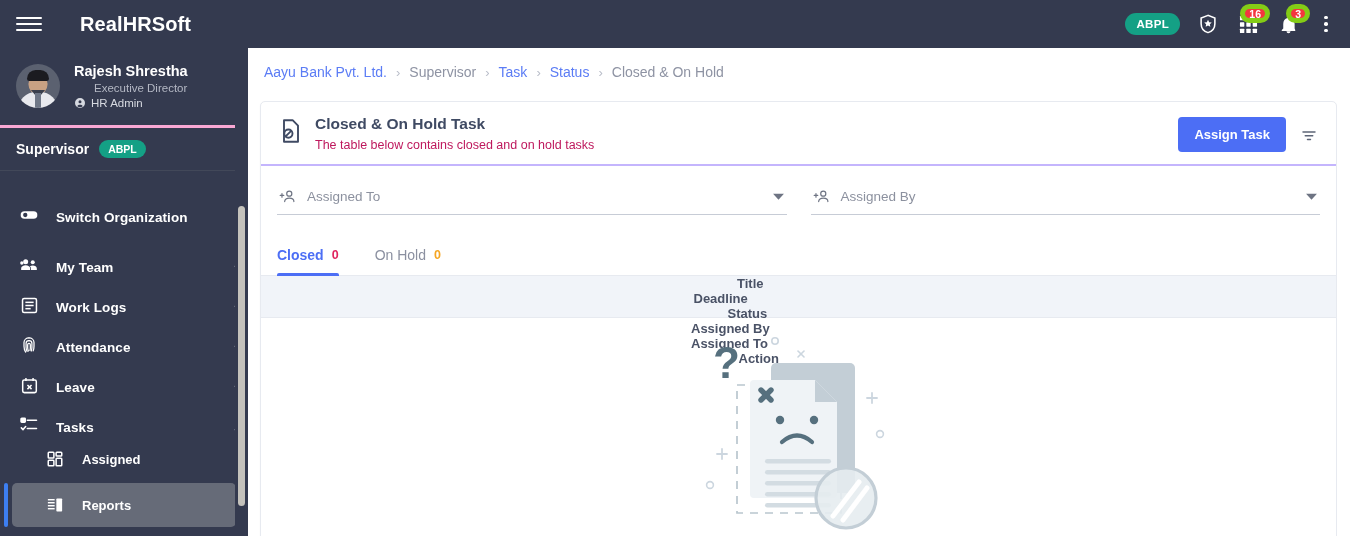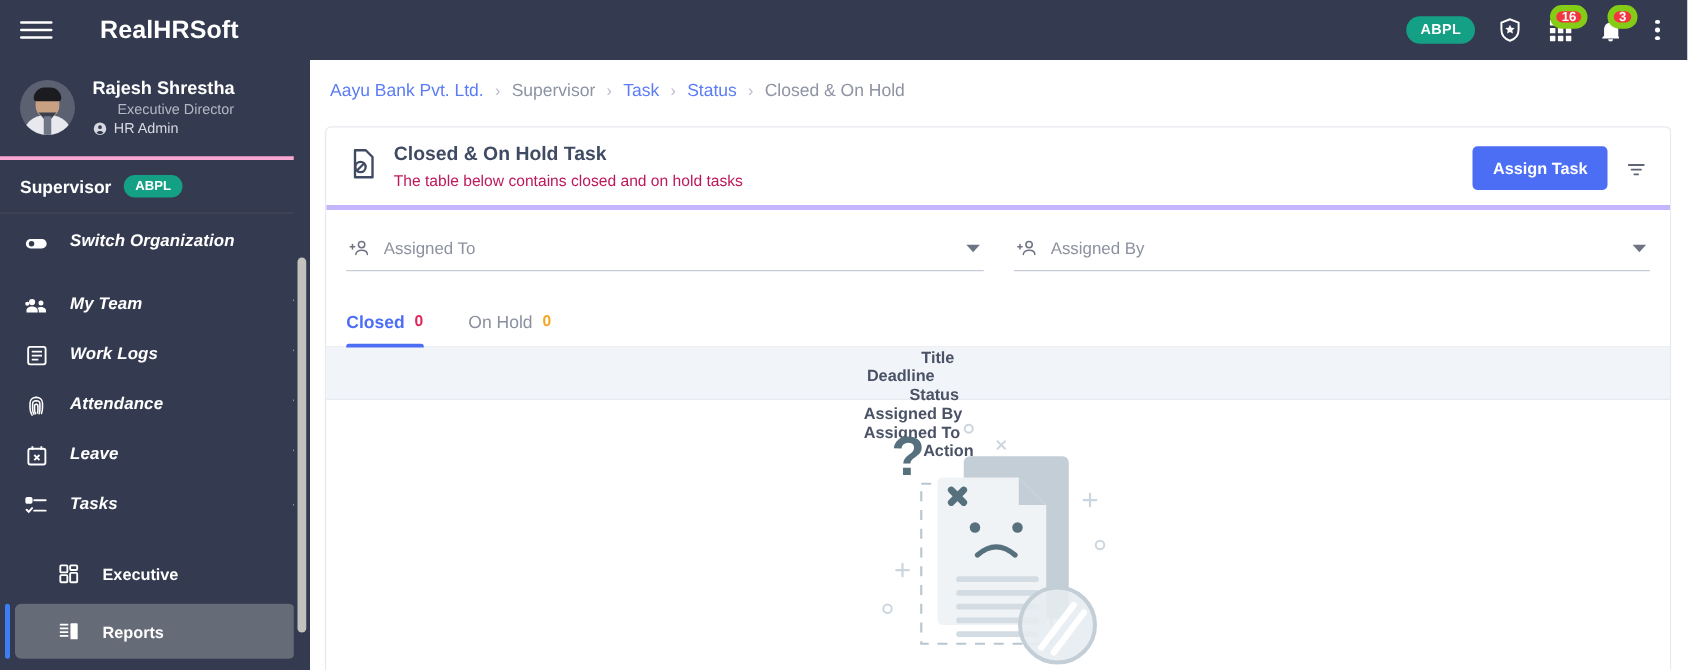--- a/index.html
+++ b/index.html
@@ -65,22 +65,22 @@
 
   .supervisor-row {
     display: flex; align-items: center; gap: 10px;
     padding: 12px 16px; border-bottom: 1px solid #424859;
   }
   .supervisor-row .lbl { font-size: 14px; font-weight: bold; color: #ffffff; }
   .sup-pill { background: #14a085; color: #fff; font-size: 10.5px; font-weight: bold; border-radius: 10px; padding: 3px 9px; }
 
   .nav { padding-top: 8px; }
   .nav-item {
-    display: flex; align-items: flex-start; height: 40px;
-    padding: 0 2px 0 18px; color: #e6e8ee; cursor: pointer; position: relative; font-style: italic;
+    display: flex; align-items: flex-end; height: 40px;
+    padding: 0 2px 0 18px; color: #e6e8ee; cursor: pointer; position: relative;
   }
   .nav-item .ic { width: 22px; flex: 0 0 22px; display: flex; align-items: center; justify-content: center; margin-right: 16px; color: #ffffff; }
   .nav-item .lbl { font-size: 13.5px; font-weight: bold; color: #ffffff; letter-spacing: .1px; }
   .nav-item .chev { margin-left: auto; display: flex; align-items: center; color: #ffffff; }
   .nav-sub {
     display: flex; align-items: center; height: 44px; margin: 2px 12px;
     padding-left: 32px; border-radius: 5px; cursor: pointer; position: relative;
   }
   .nav-sub .ic { width: 22px; flex: 0 0 22px; display: flex; align-items: center; justify-content: center; margin-right: 16px; color: #ffffff; }
   .nav-sub .lbl { font-size: 13px; font-weight: bold; color: #ffffff; }
@@ -101,21 +101,21 @@
   .crumb { color: #8e93a3; white-space: nowrap; }
   .crumb.link { color: #5b7cf5; cursor: pointer; }
   .crumb-sep { color: #b9bdc9; font-size: 13px; }
 
   .card {
     margin: 5px 13px 0 12px; background: #ffffff;
     border: 1px solid #e7eaf0; border-radius: 5px;
     box-shadow: 0 1px 2px rgba(30,40,70,.04);
     overflow: hidden; height: 478px;
   }
-  .card-head { display: flex; align-items: flex-start; padding: 13px 18px 12px 18px; border-bottom: 4px solid #c4b5fd; }
+  .card-head { display: flex; align-items: flex-start; padding: 13px 18px 12px 18px; border-bottom: 2px solid #c4b5fd; }
   .doc-ic { flex: 0 0 24px; margin-right: 12px; margin-top: 3px; color: #3f4a63; }
   .card-title { font-size: 15.5px; font-weight: bold; color: #3f4a63; line-height: 1.2; }
   .card-sub { font-size: 12.5px; color: #be185d; margin-top: 4px; }
   .head-actions { margin-left: auto; display: flex; align-items: center; gap: 14px; padding-top: 2px; }
   .btn-primary {
     background: #4c6ef5; color: #ffffff; border: none; border-radius: 4px;
     font-size: 13px; font-weight: bold; padding: 10px 16px; cursor: pointer;
     font-family: "Liberation Sans", sans-serif;
   }
   .filter-ic { color: #5d6577; cursor: pointer; display: flex; align-items: center; }
@@ -331,21 +331,21 @@
 
         <div class="nav-sub">
           <span class="ic">
             <svg width="18" height="18" viewBox="0 0 24 24" fill="none" stroke="currentColor" stroke-width="2">
                 <rect x="3" y="3" width="7.5" height="7.5" rx="1"></rect>
                 <rect x="13.5" y="3" width="7.5" height="5" rx="1"></rect>
                 <rect x="3" y="13.5" width="7.5" height="7.5" rx="1"></rect>
                 <rect x="13.5" y="11" width="7.5" height="10" rx="1"></rect>
               </svg>
           </span>
-          <span class="lbl">Executive</span>
+          <span class="lbl">Assigned</span>
         </div>
 
         <div class="nav-sub active">
           <span class="ic">
             <svg width="18" height="18" viewBox="0 0 24 24" fill="currentColor">
                 <rect x="2.5" y="4" width="9" height="1.9"></rect>
                 <rect x="2.5" y="8" width="9" height="1.9"></rect>
                 <rect x="2.5" y="12" width="9" height="1.9"></rect>
                 <rect x="2.5" y="16" width="9" height="1.9"></rect>
                 <rect x="13.8" y="3.4" width="7.7" height="17.2" rx="1"></rect>

